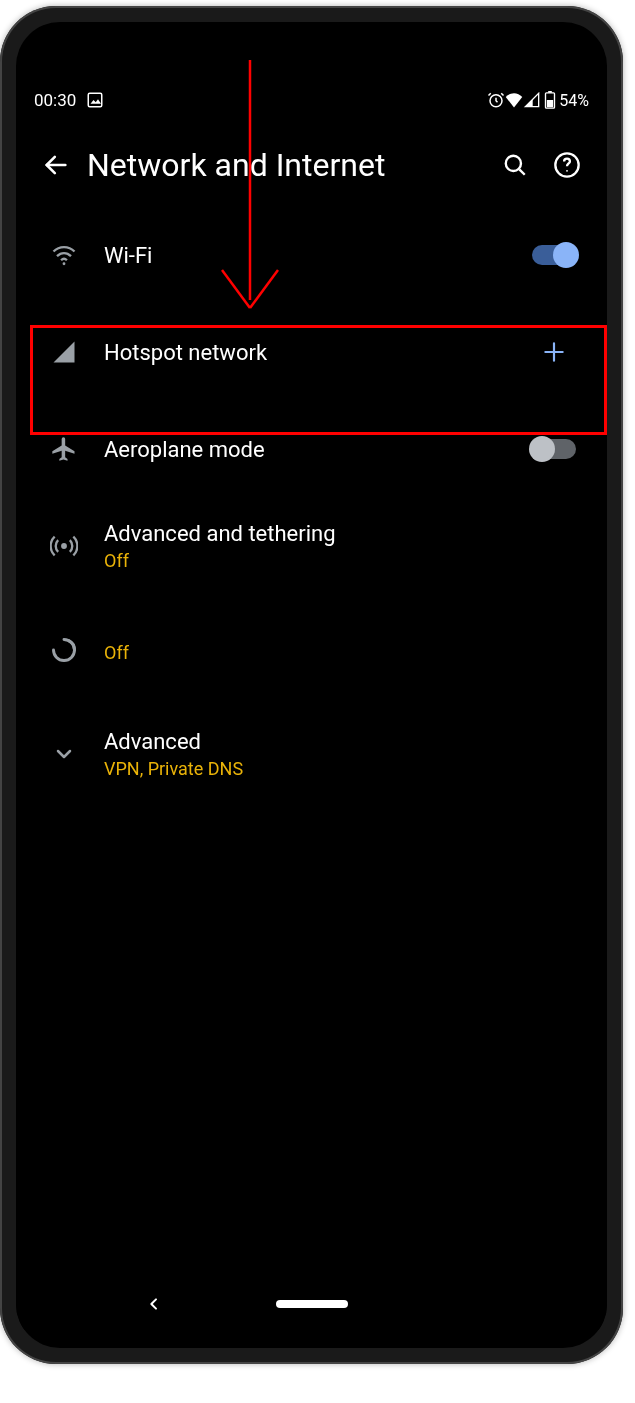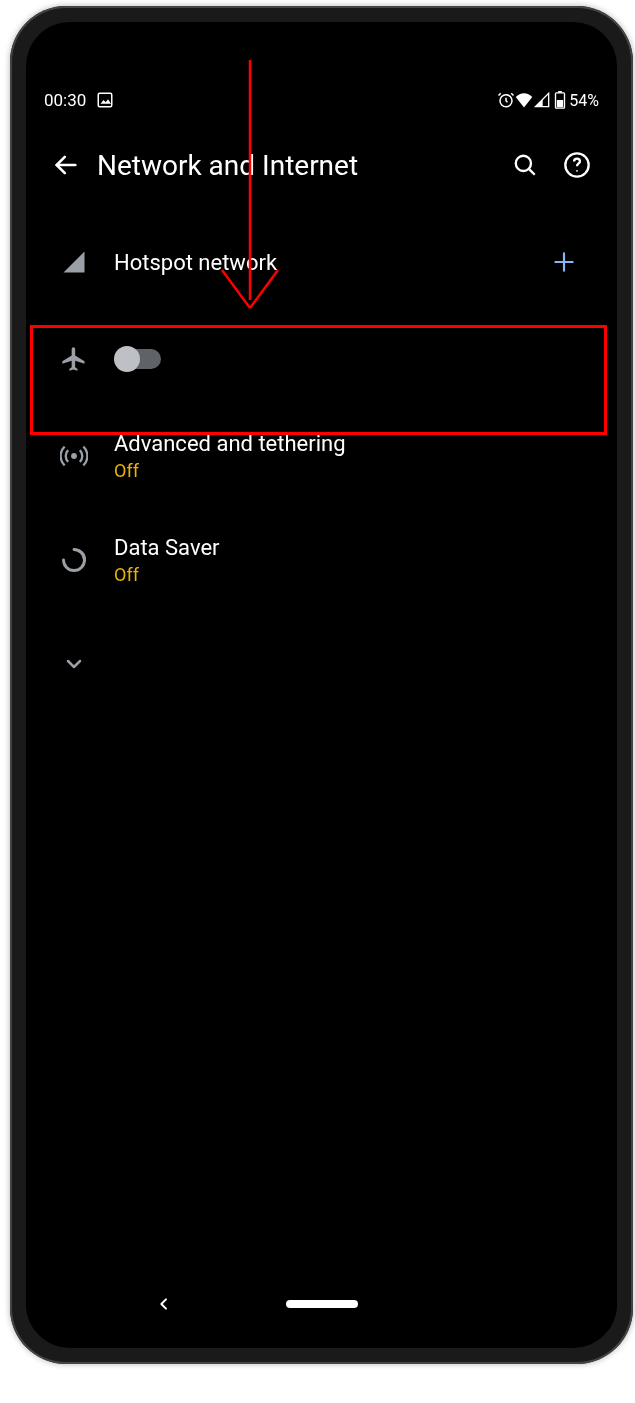--- a/index.html
+++ b/index.html
@@ -5,21 +5,21 @@
   * { box-sizing: border-box; margin: 0; padding: 0; }
   body {
     background: #fff;
     font-family: Roboto, "Segoe UI", Arial, sans-serif;
     width: 635px;
     height: 1403px;
     position: relative;
   }
   .phone-frame {
     position: absolute;
-    left: 10px;
+    left: 0;
     top: 6px;
     width: 623px;
     height: 1358px;
     background: #1a1a1a;
     border-radius: 56px;
     box-shadow: inset 0 0 0 2px #444, 0 0 6px rgba(0,0,0,.3);
   }
   .phone-inner {
     position: absolute;
     left: 16px; right: 16px; top: 16px; bottom: 16px;
@@ -58,21 +58,21 @@
   .batt-text { font-size:16px; }
 
   
   .app-header {
     display:flex; align-items:center;
     height: 90px;
     padding: 0 18px;
   }
   .back-btn { width:44px; height:44px; display:flex; align-items:center; justify-content:center; }
   .page-title {
-    font-size: 28px;
+    font-size: 32px;
     font-weight: 400;
     margin-left: 9px;
     flex: 1;
   }
   .hdr-ico { width:44px; height:44px; display:flex; align-items:center; justify-content:center; margin-left:8px; }
 
   
   .settings-list { }
   .row {
     display:flex; align-items:center;
@@ -196,20 +196,37 @@
           <svg width="28" height="28" viewBox="0 0 24 24" fill="none" stroke="#fff" stroke-width="2">
               <circle cx="12" cy="12" r="10"></circle>
               <path d="M9.5 9a2.5 2.5 0 115 0c0 1.5-2.5 2-2.5 4"></path>
               <circle cx="12" cy="17" r="0.8" fill="#fff" stroke="none"></circle>
             </svg>
         </div>
       </div>
 
       <div class="settings-list">
 
+        <div class="row">
+          <div class="row-icon">
+            <svg width="28" height="28" viewBox="0 0 24 24" fill="none" stroke="#9aa0a6" stroke-width="2">
+                <path d="M3 9c5-5 13-5 18 0"></path>
+                <path d="M6 13c3.5-3.5 8.5-3.5 12 0"></path>
+                <path d="M9.5 16.5c1.5-1.5 3.5-1.5 5 0"></path>
+                <circle cx="12" cy="19.5" r="1.2" fill="#9aa0a6" stroke="none"></circle>
+              </svg>
+          </div>
+          <div class="row-body">
+            <div class="row-title">Wi-Fi</div>
+          </div>
+          <div class="row-action">
+            <div class="vline"></div>
+            <div class="toggle on"></div>
+          </div>
+        </div>
 
         <div class="row tall">
           <div class="row-icon">
             <svg width="28" height="28" viewBox="0 0 24 24">
                 <path d="M3 21L21 3v18H3z" fill="#9aa0a6"></path>
               </svg>
           </div>
           <div class="row-body">
             <div class="row-title">Hotspot network</div>
           </div>
@@ -219,20 +236,23 @@
                 <path d="M12 4v16M4 12h16"></path>
               </svg>
           </div>
         </div>
 
         <div class="row">
           <div class="row-icon">
             <svg width="28" height="28" viewBox="0 0 24 24" fill="#9aa0a6">
                 <path d="M21 16v-2l-8-5V3.5a1.5 1.5 0 00-3 0V9l-8 5v2l8-2.5V19l-2 1.5V22l3.5-1 3.5 1v-1.5L13 19v-5.5l8 2.5z"></path>
               </svg>
+          </div>
+          <div class="row-body">
+            <div class="row-title">Aeroplane mode</div>
           </div>
           <div class="row-action">
             <div class="toggle off"></div>
           </div>
         </div>
 
         <div class="row tall">
           <div class="row-icon">
             <svg width="28" height="28" viewBox="0 0 24 24" fill="none" stroke="#9aa0a6" stroke-width="2">
                 <circle cx="12" cy="12" r="2.5" fill="#9aa0a6" stroke="none"></circle>
@@ -249,30 +269,33 @@
         </div>
 
         <div class="row tall">
           <div class="row-icon">
             <svg width="28" height="28" viewBox="0 0 24 24" fill="none" stroke="#9aa0a6" stroke-width="2.5" stroke-linecap="round">
                 <path d="M12 3a9 9 0 11-9 9"></path>
                 <path d="M21 12a9 9 0 00-5-8" stroke-dasharray="0"></path>
               </svg>
           </div>
           <div class="row-body">
-            <div class="row-title">Data Saver</div>
             <div class="row-sub">Off</div>
           </div>
         </div>
 
         <div class="row tall">
           <div class="row-icon">
             <svg width="24" height="24" viewBox="0 0 24 24" fill="none" stroke="#9aa0a6" stroke-width="2.5" stroke-linecap="round" stroke-linejoin="round">
                 <path d="M6 9l6 6 6-6"></path>
               </svg>
+          </div>
+          <div class="row-body">
+            <div class="row-title">Advanced</div>
+            <div class="row-sub">VPN, Private DNS</div>
           </div>
         </div>
 
       </div>
 
       <div class="navbar">
         <div class="nav-back">
           <svg width="16" height="20" viewBox="0 0 24 24" fill="none" stroke="#fff" stroke-width="3" stroke-linecap="round" stroke-linejoin="round">
               <path d="M15 5l-7 7 7 7"></path>
             </svg>

